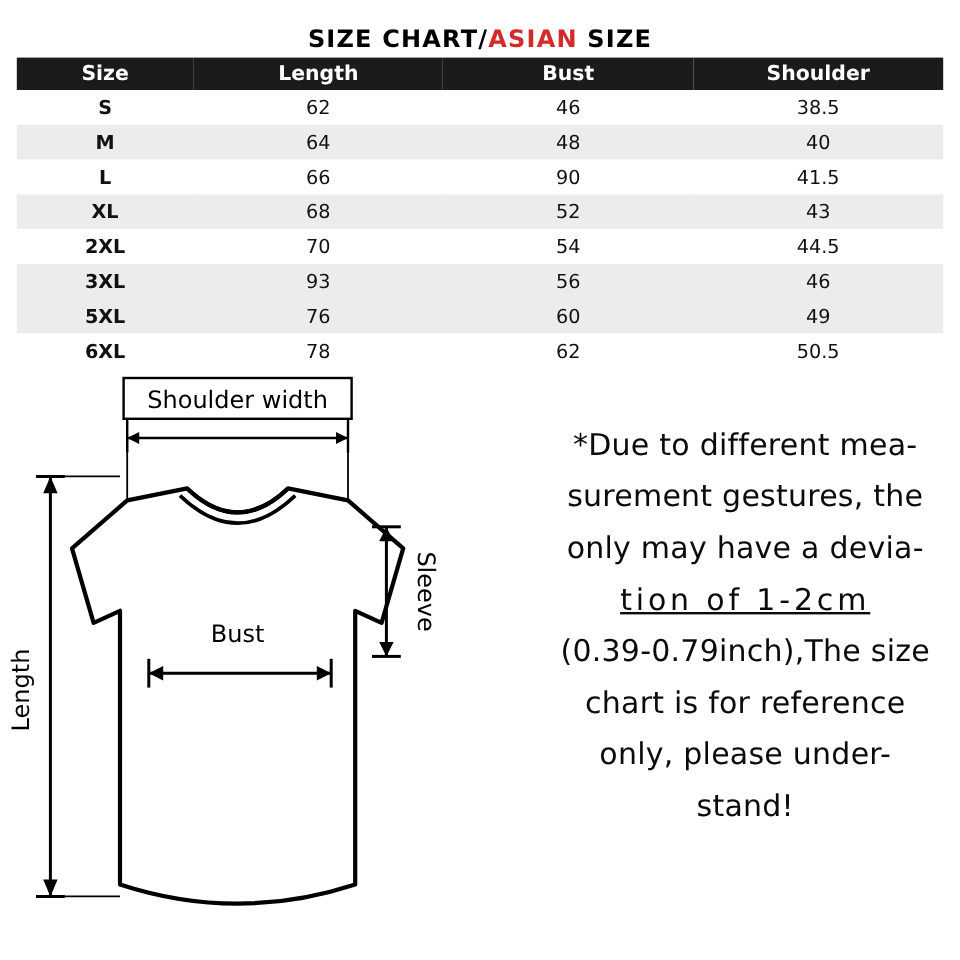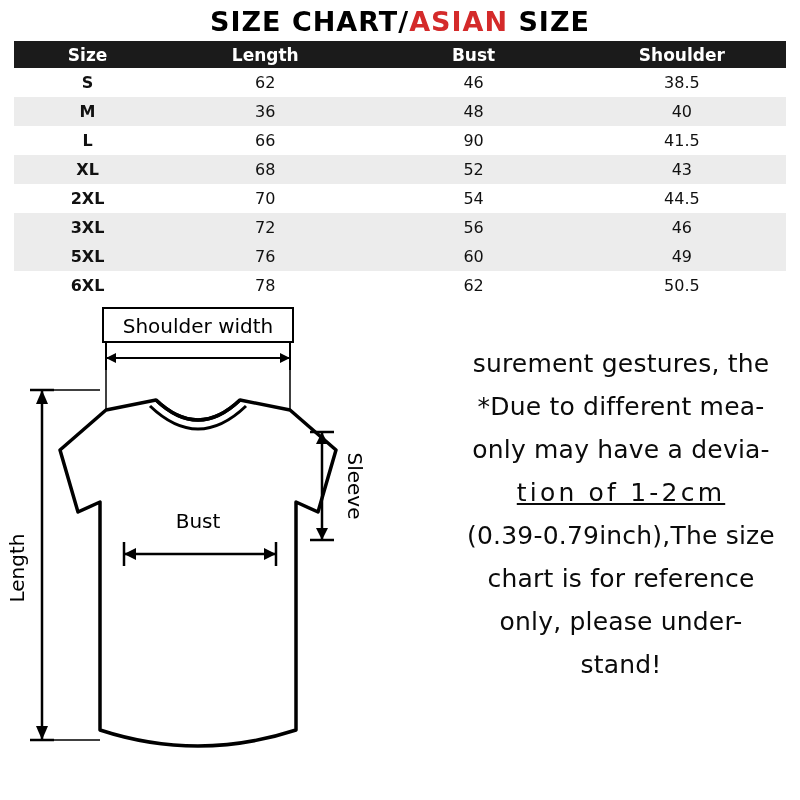--- a/index.html
+++ b/index.html
@@ -12,24 +12,24 @@
     height: 800px;
     font-family: "DejaVu Sans", sans-serif;
     color: #000000;
     overflow: hidden;
     position: relative;
   }
 
   
   .title {
     text-align: center;
-    font-size: 27px;
+    font-size: 20px;
     font-weight: bold;
     letter-spacing: 1px;
-    padding-top: 6px;
+    padding-top: 20px;
     padding-bottom: 4px;
     white-space: nowrap;
   }
   .title .red {
     color: #d42a2a;
   }
 
   
   .size-table {
     width: 772px;
@@ -118,21 +118,21 @@
   </thead>
   <tbody>
     <tr class="odd">
       <td class="sz">S</td>
       <td>62</td>
       <td>46</td>
       <td>38.5</td>
     </tr>
     <tr class="even">
       <td class="sz">M</td>
-      <td>36</td>
+      <td>64</td>
       <td>48</td>
       <td>40</td>
     </tr>
     <tr class="odd">
       <td class="sz">L</td>
       <td>66</td>
       <td>90</td>
       <td>41.5</td>
     </tr>
     <tr class="even">
@@ -142,21 +142,21 @@
       <td>43</td>
     </tr>
     <tr class="odd">
       <td class="sz">2XL</td>
       <td>70</td>
       <td>54</td>
       <td>44.5</td>
     </tr>
     <tr class="even">
       <td class="sz">3XL</td>
-      <td>72</td>
+      <td>93</td>
       <td>56</td>
       <td>46</td>
     </tr>
     <tr class="even">
       <td class="sz">5XL</td>
       <td>76</td>
       <td>60</td>
       <td>49</td>
     </tr>
     <tr class="odd">
@@ -230,22 +230,22 @@
       <polygon points="42,440 36,426 48,426" fill="#000"></polygon>
       <line x1="30" y1="90" x2="54" y2="90" stroke="#000" stroke-width="2.5"></line>
       <line x1="30" y1="440" x2="54" y2="440" stroke="#000" stroke-width="2.5"></line>
       <line x1="42" y1="90" x2="100" y2="90" stroke="#000" stroke-width="1.5"></line>
       <line x1="42" y1="440" x2="100" y2="440" stroke="#000" stroke-width="1.5"></line>
       <text class="label-text" x="24" y="268" text-anchor="middle" font-size="25" transform="rotate(-90 24 268)">Length</text>
     </g>
   </svg>
 
   <div class="note">
+    <div>*Due to different mea-</div>
     <div>surement gestures, the</div>
-    <div>*Due to different mea-</div>
     <div>only may have a devia-</div>
     <div class="spaced">tion of 1-2cm</div>
     <div>(0.39-0.79inch),The size</div>
     <div>chart is for reference</div>
     <div>only, please under-</div>
     <div>stand!</div>
   </div>
 
 </div>
 

